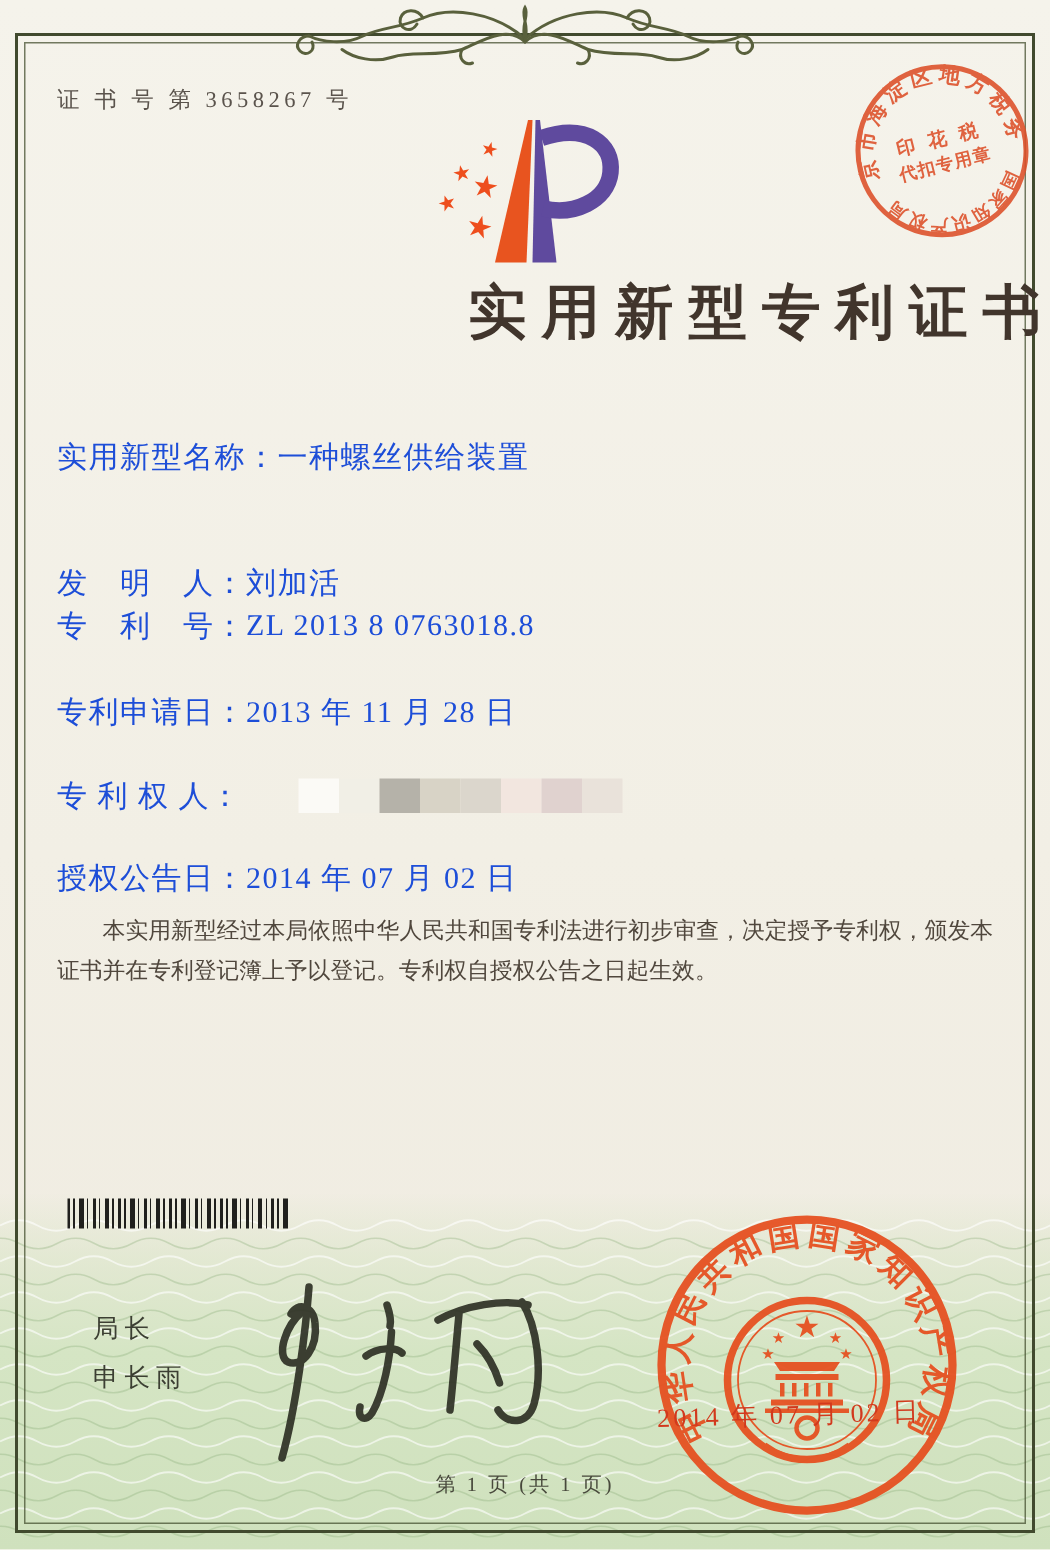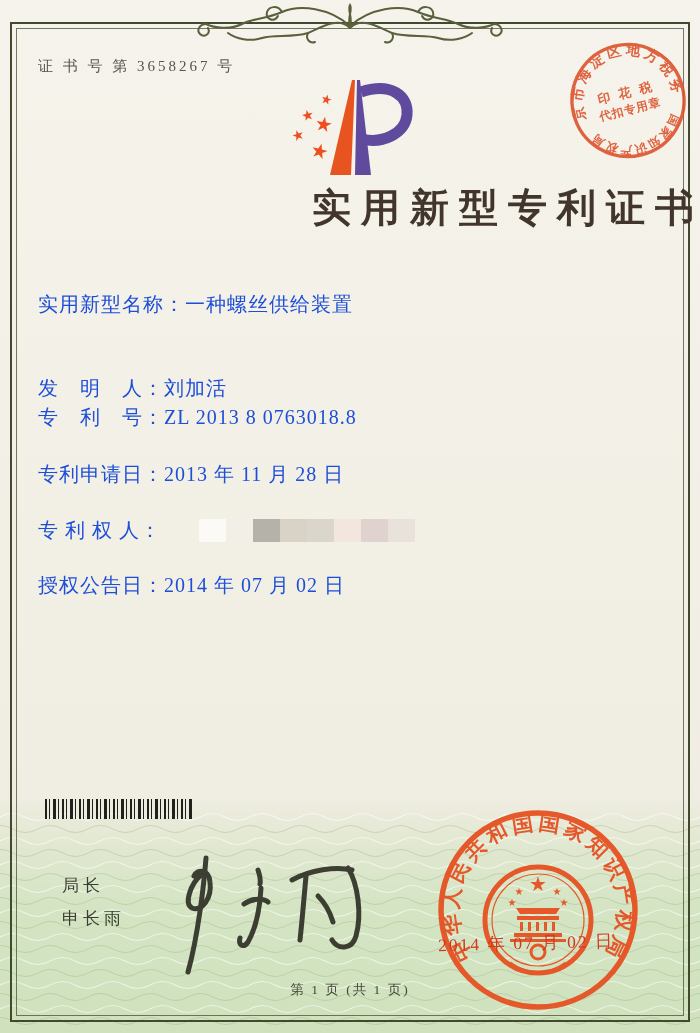--- a/index.html
+++ b/index.html
@@ -150,20 +150,21 @@
     <div style="background:#e0d2cf"></div>
       <div style="background:#e9e2da"></div>
   </span>
 </div>
 <div class="abs field" style="top:572px;">
   <span>授权公告日：</span>
   <span>2014 年 07 月 02 日</span>
 </div>
 
 <div class="abs paras">
+  <p>本实用新型经过本局依照中华人民共和国专利法进行初步审查，决定授予专利权，颁发本证书并在专利登记簿上予以登记。专利权自授权公告之日起生效。</p>
 </div>
 
 <div class="abs barcode"></div>
 
 <div class="abs sig-label" style="top:874px;">局长</div>
 <div class="abs sig-label" style="top:907px;text-align:right;">申长雨</div>
 
 <svg class="abs z4" style="left:140px;top:840px;" width="260" height="140" viewBox="0 0 260 140">
   <g fill="none" stroke="#2b2d22" stroke-width="5" stroke-linecap="round" opacity="0.9">
     <path d="M62 34 C50 44 44 64 52 68 C62 72 72 58 70 42 C69 30 58 28 54 36"></path>

